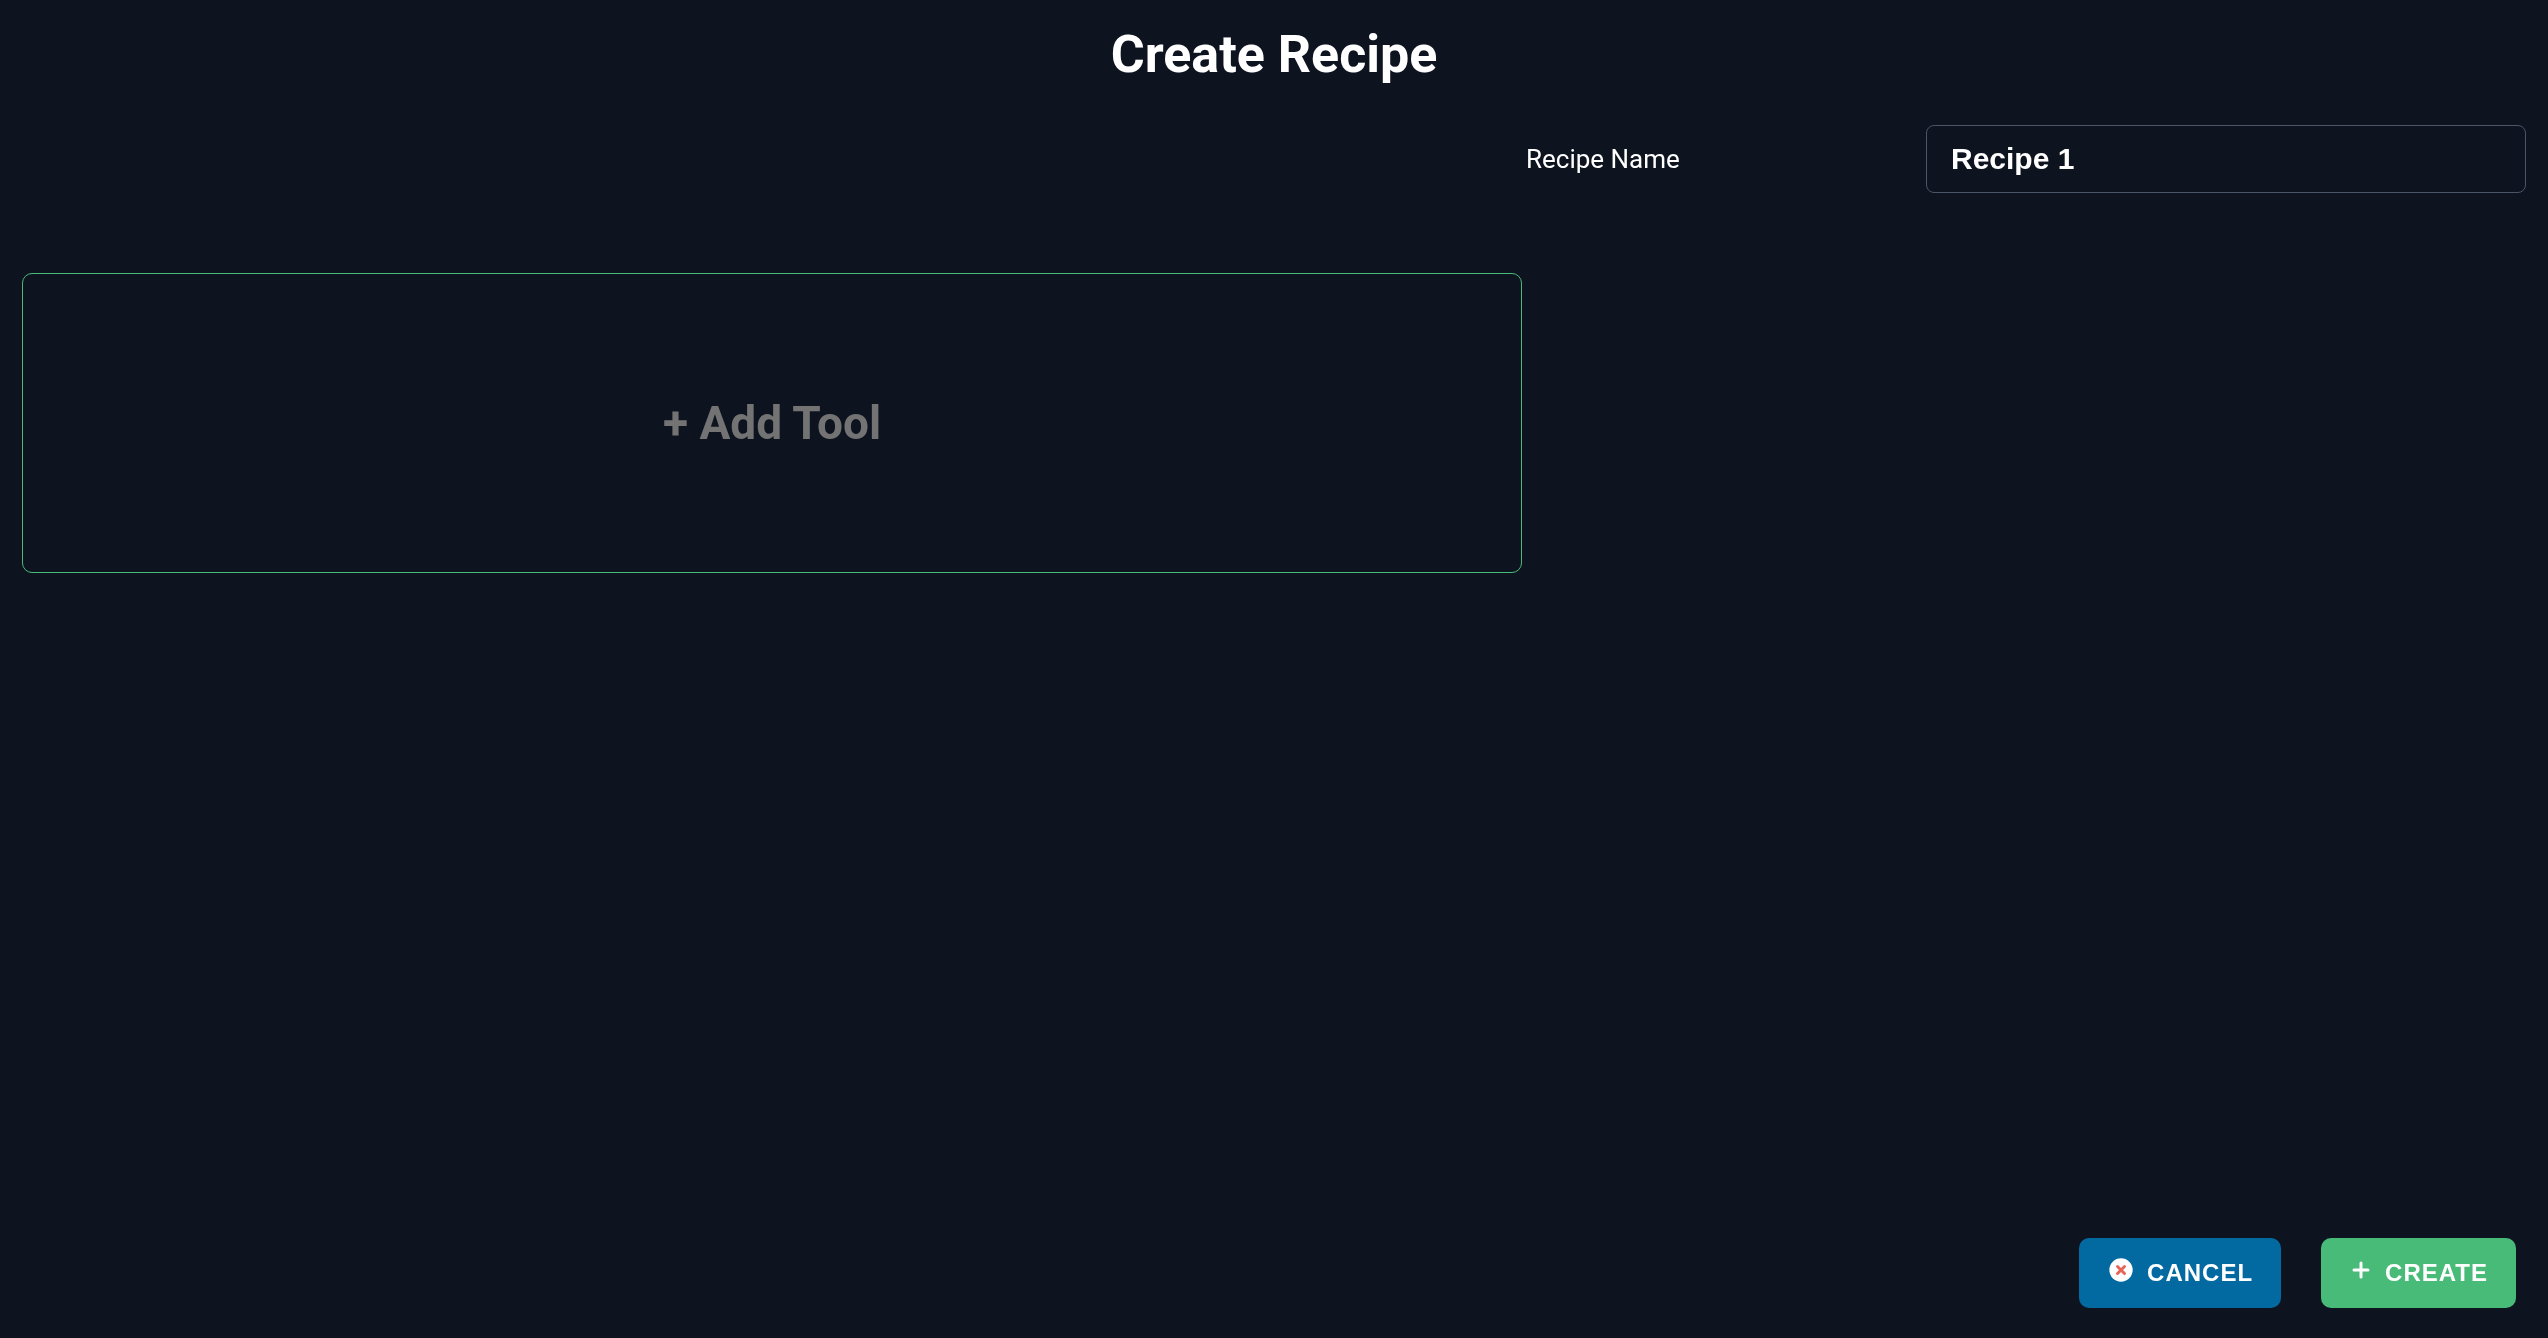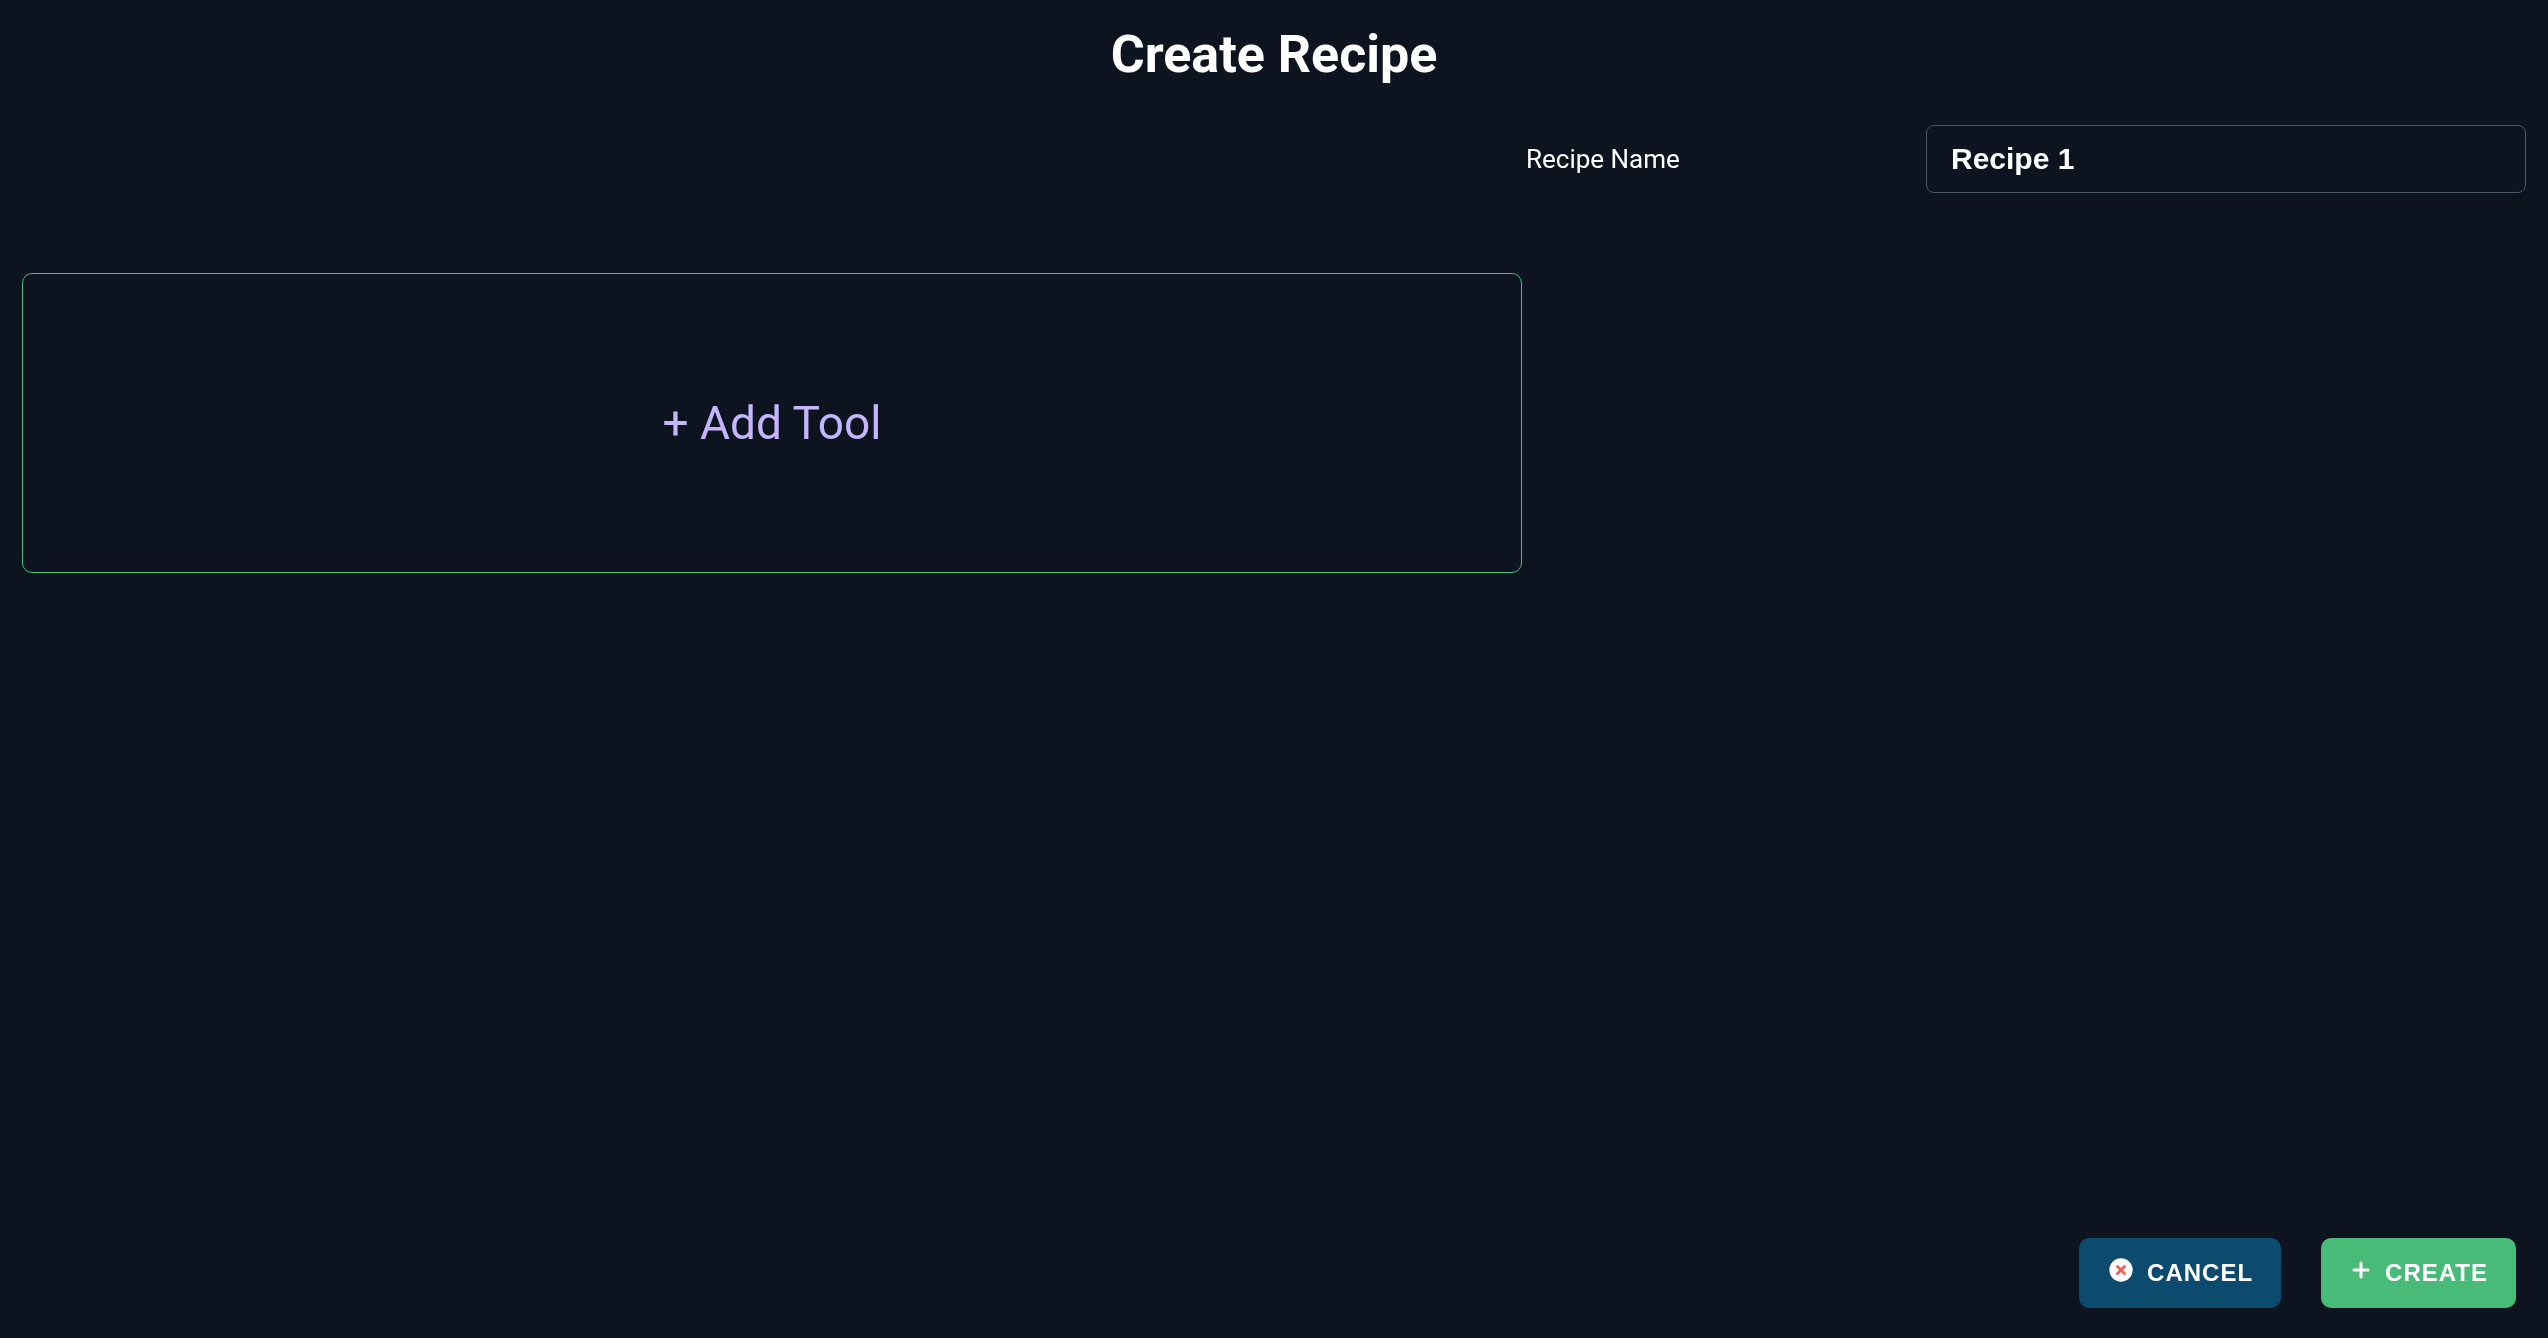--- a/index.html
+++ b/index.html
@@ -63,22 +63,22 @@
       width: 1500px;
       height: 300px;
       display: flex;
       align-items: center;
       justify-content: center;
       cursor: pointer;
     }
     
     .add-tool-text {
       font-size: 46px;
-      font-weight: 400;
-      color: #c4b5fd;
+      font-weight: 700;
+      color: #737373;
     }
     
     .footer-actions {
       position: fixed;
       bottom: 30px;
       right: 32px;
       display: flex;
       gap: 40px;
     }
     
@@ -90,21 +90,21 @@
       border: none;
       border-radius: 10px;
       font-size: 24px;
       font-weight: 700;
       letter-spacing: 1px;
       cursor: pointer;
       color: #ffffff;
     }
     
     .btn-cancel {
-      background-color: #0c4a6e;
+      background-color: #0369a1;
       margin-left: 27px;
     }
     
     .btn-create {
       background-color: #48bb78;
     }
     
     .icon-circle-x {
       width: 28px;
       height: 28px;

